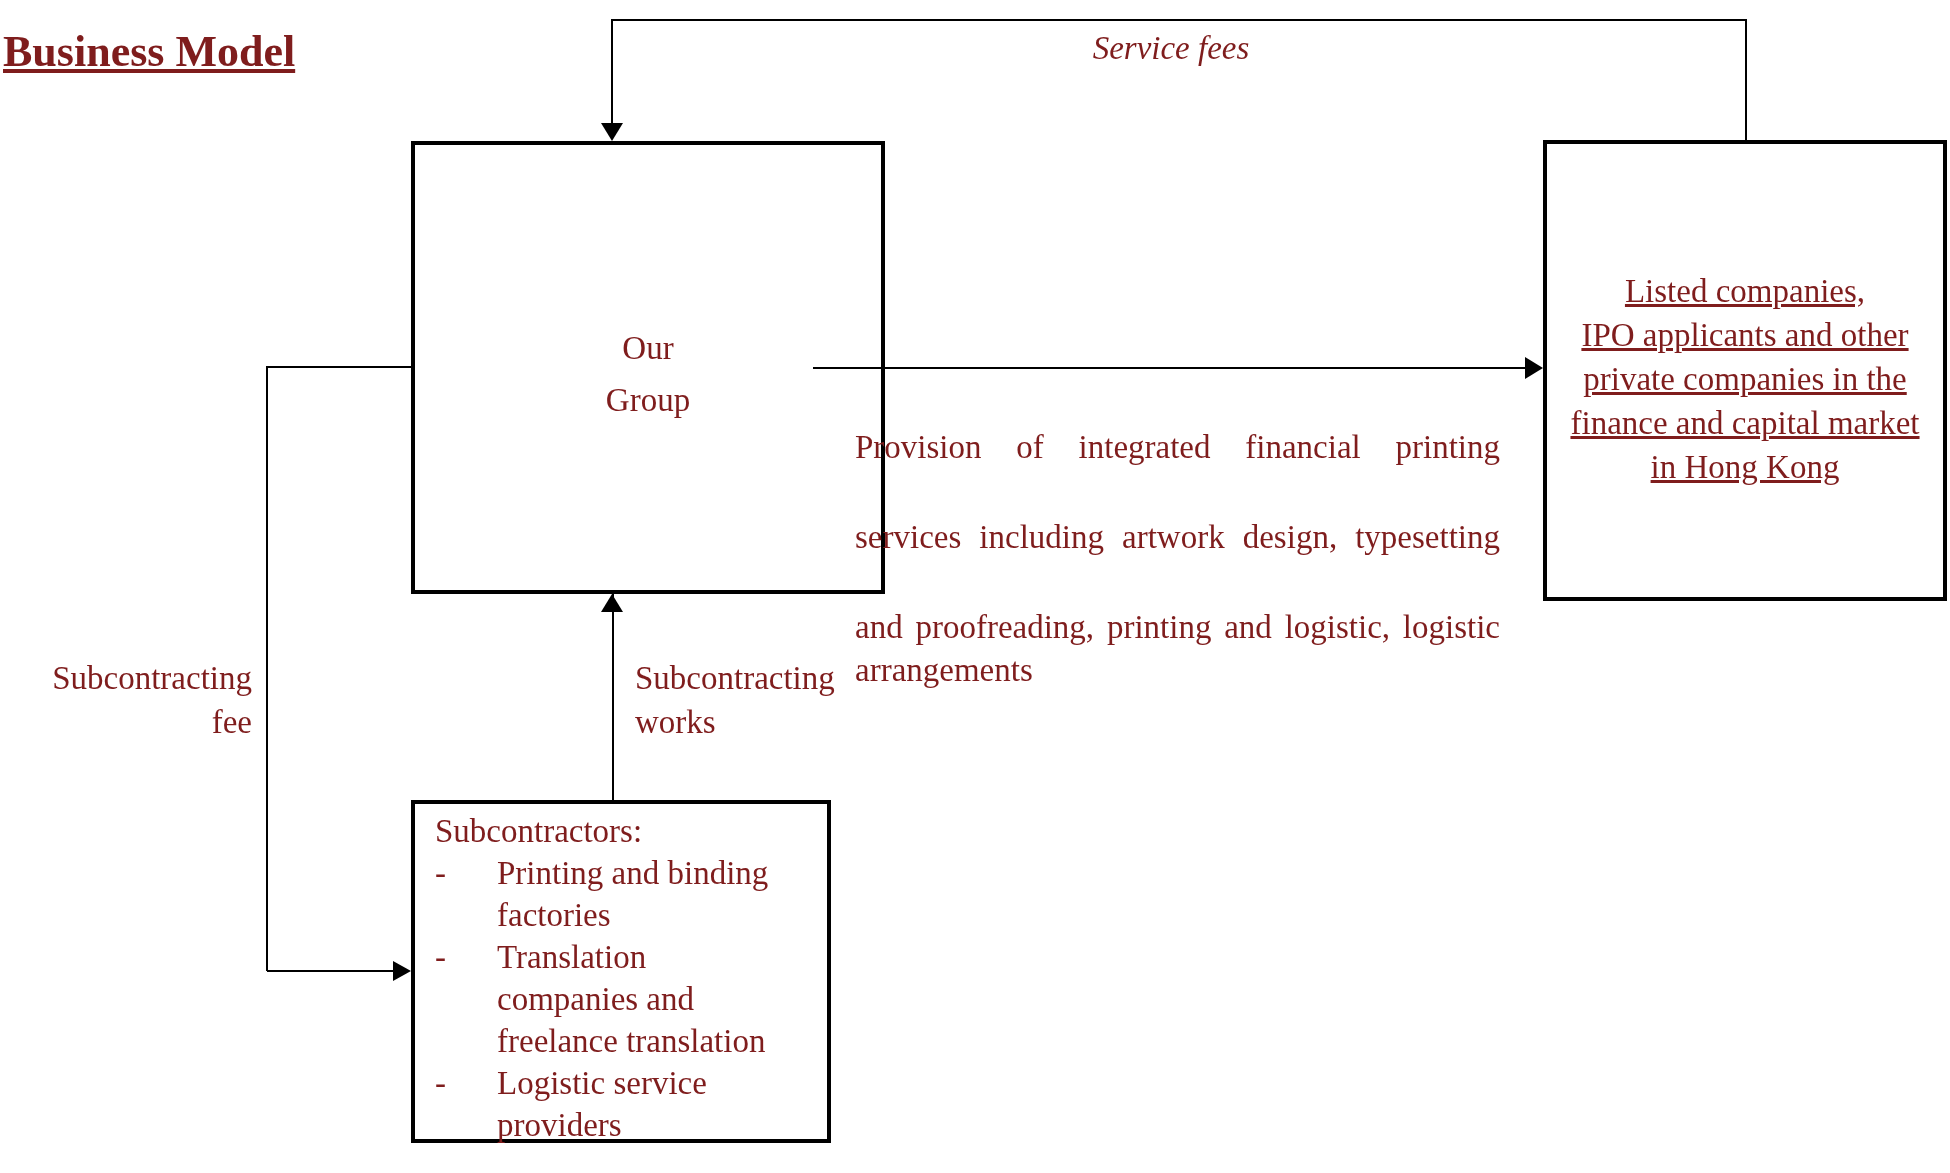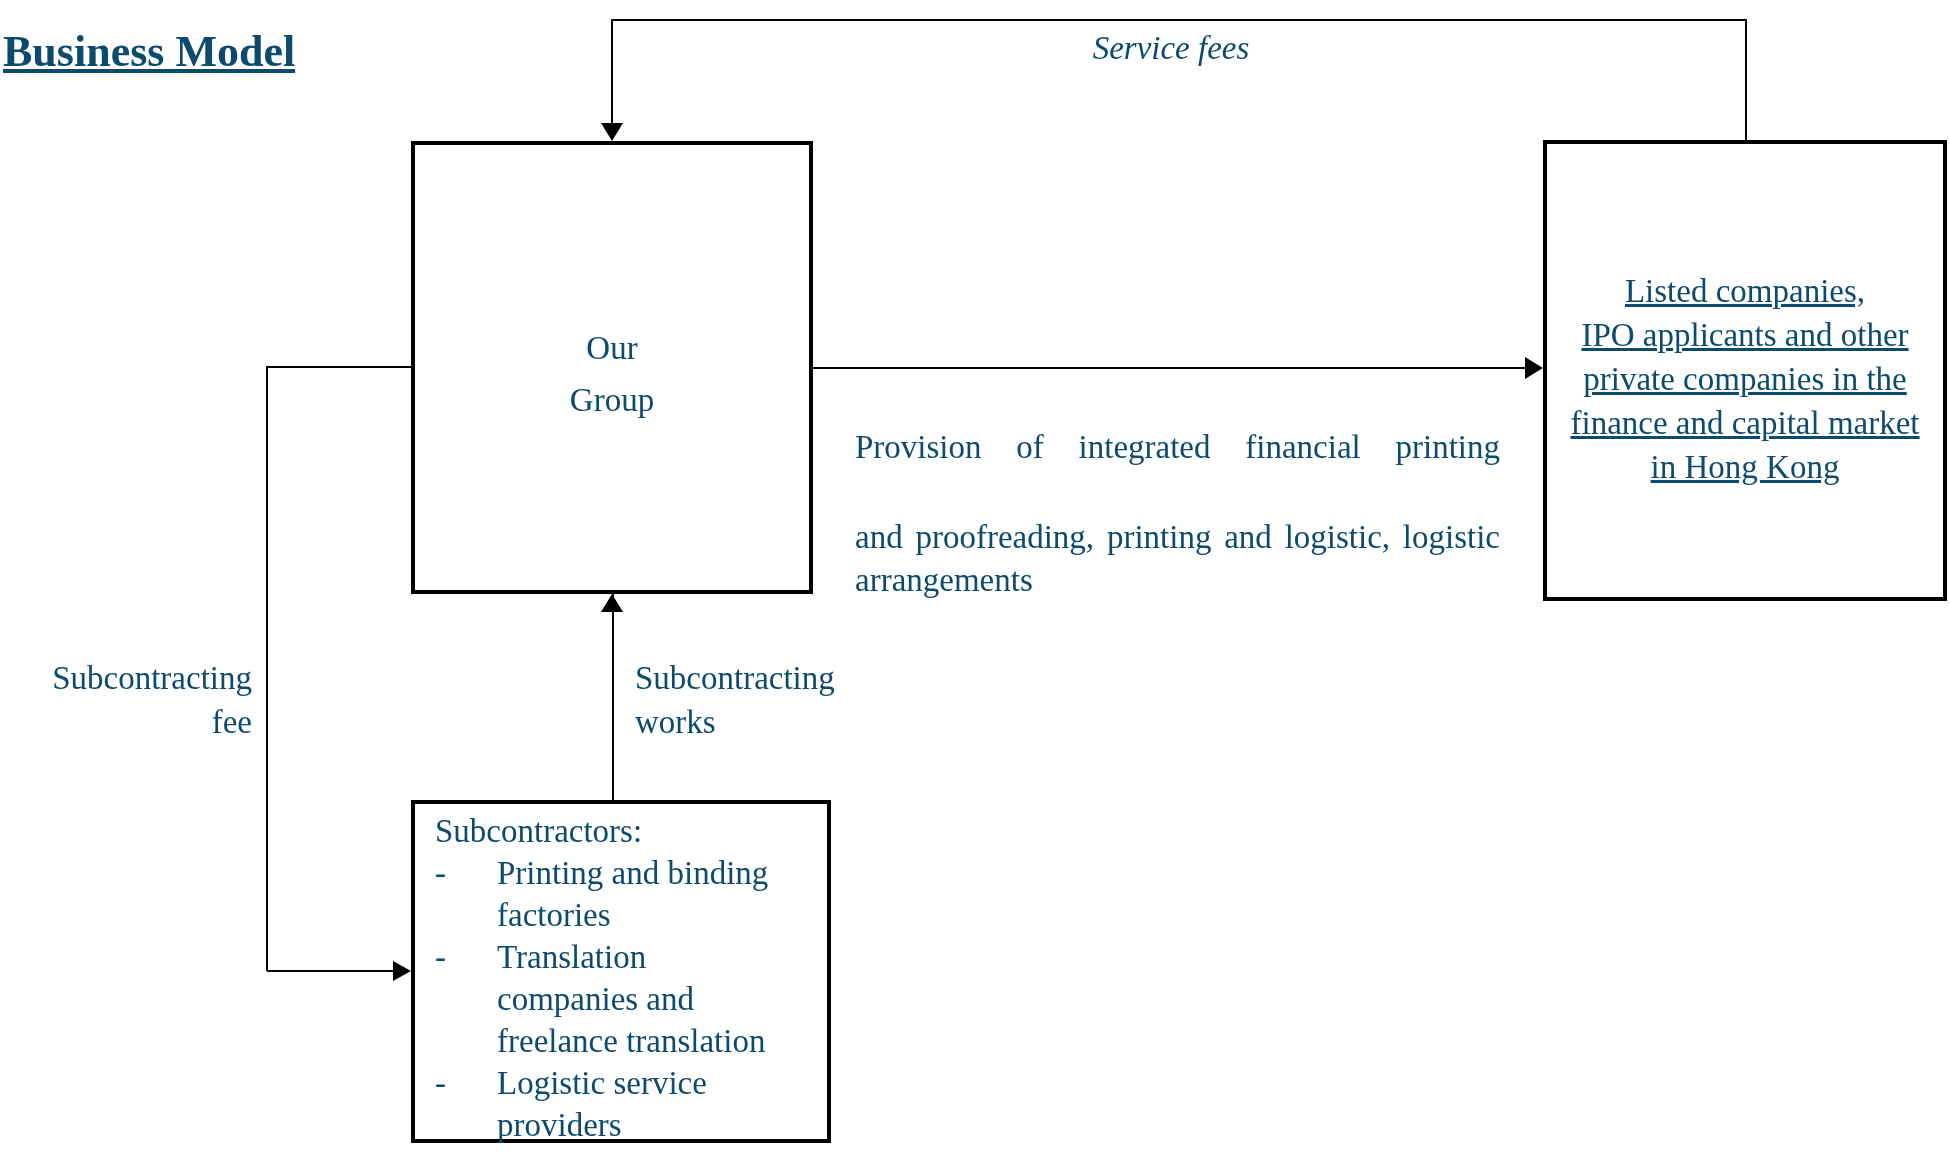--- a/index.html
+++ b/index.html
@@ -1,21 +1,21 @@
 <!DOCTYPE html>
 <html><head>
 <meta charset="utf-8">
 <style>
   html, body { margin: 0; padding: 0; background: #ffffff; }
   #canvas {
     position: relative;
     width: 1950px;
     height: 1173px;
     background: #ffffff;
-    color: #0c4a6e;
+    color: #7f1d1d;
     font-family: "Liberation Serif", "DejaVu Serif", serif;
     overflow: hidden;
   }
   .abs { position: absolute; }
   .hline { position: absolute; height: 2px; background: #000000; }
   .vline { position: absolute; width: 2px; background: #000000; }
   .box {
     position: absolute;
     border: 4px solid #000000;
     box-sizing: border-box;
@@ -30,21 +30,21 @@
   #page-title {
     left: 3px; top: 26px;
     font-size: 44px; font-weight: bold;
     text-decoration: underline;
     white-space: nowrap;
   }
   .lbl { font-size: 33px; line-height: 44px; }
 
   #service-fees-label { left: 971px; top: 26px; width: 400px; text-align: center; font-style: italic; }
 
-  #our-group-box   { left: 411px;  top: 141px; width: 402px; height: 453px;
+  #our-group-box   { left: 411px;  top: 141px; width: 474px; height: 453px;
                      display: flex; flex-direction: column; justify-content: center; align-items: center;
                      padding-top: 12px; }
   #our-group-box .line { font-size: 33px; line-height: 52px; text-align: center; }
 
   #clients-box { left: 1543px; top: 140px; width: 404px; height: 461px;
                  display: flex; flex-direction: column; justify-content: center; align-items: center;
                  padding-top: 16px; text-decoration: underline; }
   #clients-box .line { font-size: 33px; line-height: 44px; text-align: center; white-space: nowrap; }
 
   #provision-label { left: 855px; top: 379px; width: 645px; }
@@ -84,20 +84,21 @@
     <div class="line">IPO applicants and other</div>
     <div class="line">private companies in the</div>
     <div class="line">finance and capital market</div>
     <div class="line">in Hong Kong</div>
   </div>
 
   <div class="hline" style="left:813px; top:367px; width:712px;"></div>
   <div class="tri tri-right" style="left:1525px; top:357px;"></div>
   <div id="provision-label" class="abs">
     <div class="pl just">Provision of integrated financial printing</div>
+    <div class="pl just">services including artwork design, typesetting</div>
     <div class="pl just">and proofreading, printing and logistic, logistic</div>
     <div class="pl">arrangements</div>
   </div>
 
   <div class="vline" style="left:612px; top:594px; height:206px;"></div>
   <div class="tri tri-up" style="left:601px; top:594px;"></div>
   <div id="subcontracting-works-label" class="abs lbl">
     <div>Subcontracting</div>
     <div>works</div>
   </div>

